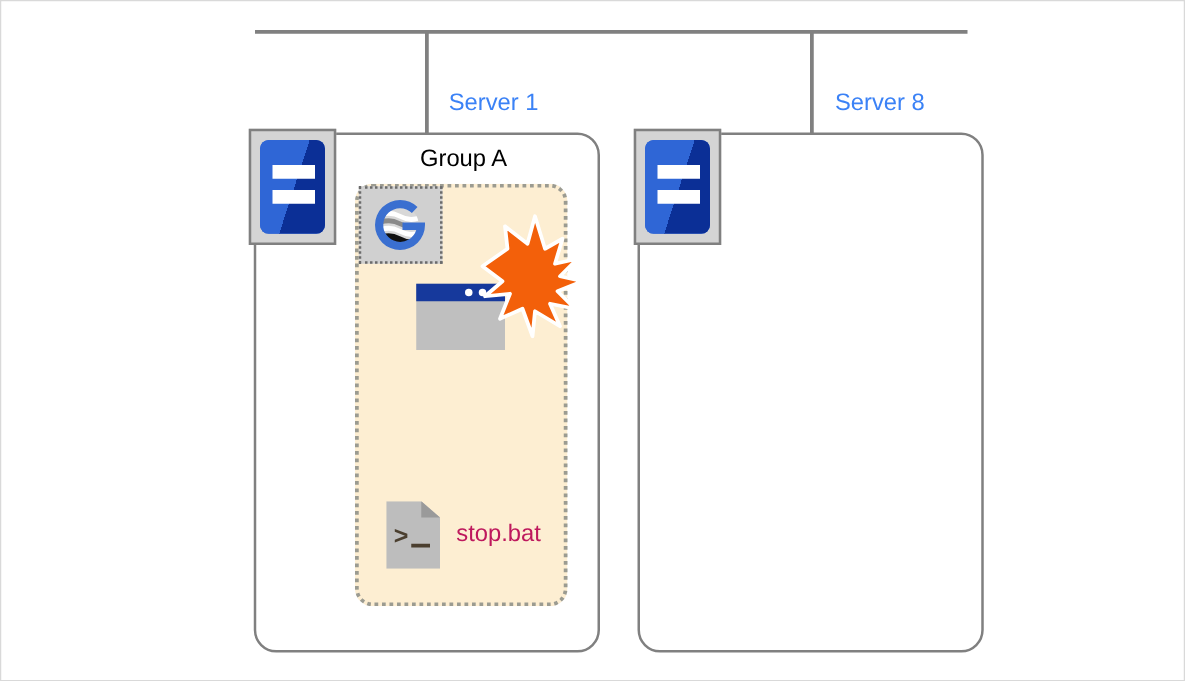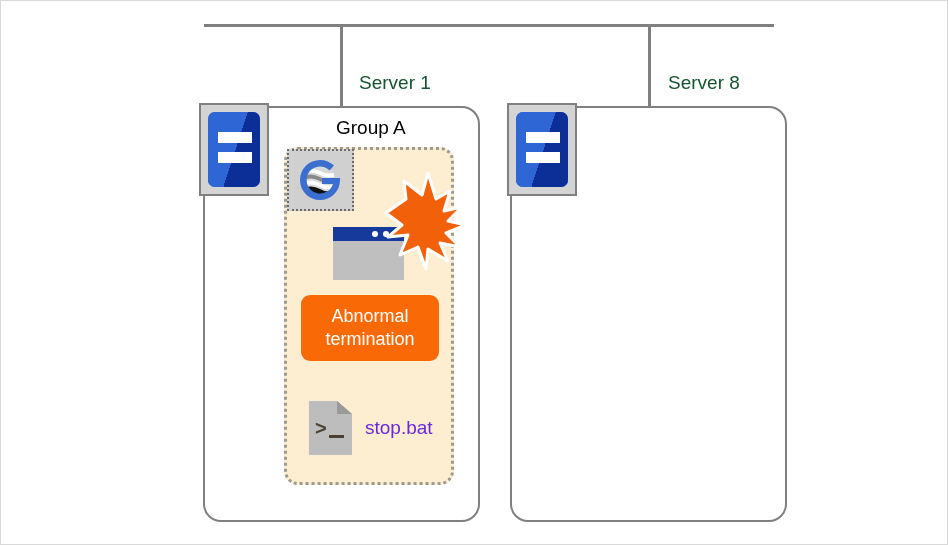--- a/index.html
+++ b/index.html
@@ -26,21 +26,21 @@
     position:absolute;
     width:3px; background:#808080;
   }
   #drop-s1{ left:339px; top:23px; height:83px; }
   #drop-s2{ left:647px; top:23px; height:83px; }
 
   
   .server-label{
     position:absolute;
     font-size:19px;
-    color:#14532d;
+    color:#3b82f6;
     white-space:nowrap;
   }
   #label-server1{ left:358px; top:71px; }
   #label-server2{ left:667px; top:71px; }
 
   
   .server-box{
     position:absolute;
     border:2px solid #808080;
     border-radius:18px;
@@ -160,21 +160,21 @@
     position:absolute;
     left:308px; top:400px;
     display:flex; align-items:center; gap:13px;
     z-index:6;
   }
   #script-icon{
     position:relative;
     width:43px;height:54px;
   }
   #script-label{
-    font-size:19px; color:#6d28d9; white-space:nowrap;
+    font-size:19px; color:#be185d; white-space:nowrap;
   }
 </style>
 </head>
 <body>
 
 <div id="canvas">
 
   <div class="bus-h"></div>
   <div class="drop" id="drop-s1"></div>
   <div class="drop" id="drop-s2"></div>
@@ -234,26 +234,20 @@
   </div>
 
   <div id="burst">
     <svg width="96" height="104" viewBox="0 0 96 104" aria-hidden="true">
       <path d="M2,44 L22,30 L20,12 L38,26 L44,4 L52,30 L66,22 L60,42
                L78,38 L64,52 L82,56 L62,64 L76,78 L56,74 L64,92
                L44,80 L42,100 L34,78 L16,86 L24,66 L4,68 L18,56 Z" fill="#f3600a" stroke="#ffffff" stroke-width="3" stroke-linejoin="round"></path>
     </svg>
   </div>
 
-  <div id="abnormal-btn">
-    <span>
-      <span>Abnormal</span><br>
-      <span>termination</span>
-    </span>
-  </div>
 
   <div id="script-row">
     <div id="script-icon">
       <svg width="43" height="54" viewBox="0 0 43 54" aria-hidden="true">
         <path d="M0,0 L28,0 L43,13 L43,54 L0,54 Z" fill="#bdbdbd"></path>
         <path d="M28,0 L43,13 L28,13 Z" fill="#9a9a9a"></path>
         <text x="6" y="34" font-family="'Liberation Sans', sans-serif" font-size="20" font-weight="bold" fill="#4b3f2f">&gt;</text>
         <rect x="20" y="34" width="15" height="3" fill="#4b3f2f"></rect>
       </svg>
     </div>

